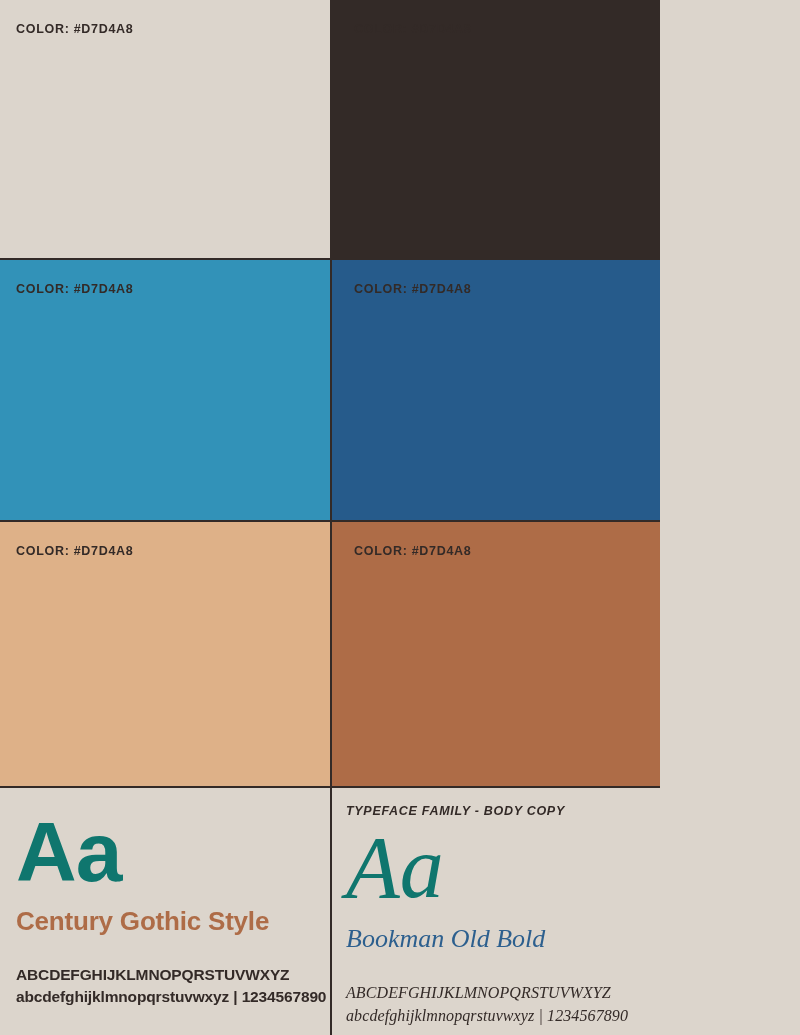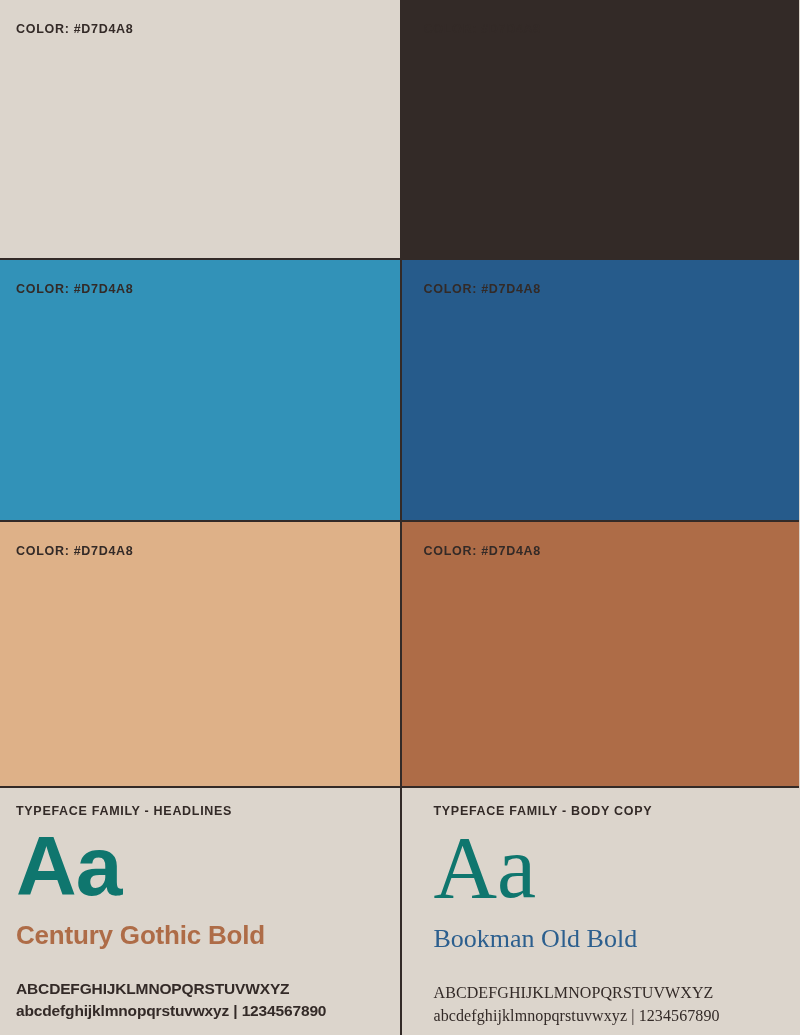--- a/index.html
+++ b/index.html
@@ -8,21 +8,21 @@
   html, body {
     width: 800px;
     height: 1035px;
     background: #DCD5CC;
     font-family: "Liberation Sans", sans-serif;
     overflow: hidden;
   }
 
   .board {
     position: relative;
-    width: 799px;
+    width: 660px;
     height: 1035px;
     background: #DCD5CC;
     display: flex;
     flex-direction: column;
   }
 
   
   .swatch-row {
     display: flex;
     width: 100%;
@@ -69,21 +69,22 @@
   }
 
   .type-col {
     width: 50%;
     padding: 16px 16px 0 16px;
     position: relative;
   }
 
   .type-col + .type-col {
     border-left: 2px solid #332A27;
-    padding-left: 32px;
+    padding-left: 14px;
+    font-style: italic;
   }
 
   .type-heading {
     font-family: "Liberation Sans", sans-serif;
     font-size: 12.5px;
     font-weight: bold;
     letter-spacing: 0.7px;
     color: #332A27;
     margin-bottom: 6px;
   }
@@ -178,23 +179,22 @@
       <span class="swatch-label" style="color: rgb(51, 42, 39);">COLOR: #D7D4A8</span>
     </div>
     <div class="swatch right" id="sw-2-1" style="background: rgb(174, 108, 71); border-color: rgb(51, 42, 39);">
       <span class="swatch-label" style="color: rgb(51, 42, 39);">COLOR: #D7D4A8</span>
     </div>
   </div>
 
   <div class="type-row" style="border-color: rgb(51, 42, 39);">
 
     <div class="type-col">
-      <div class="type-heading">TYPEFACE FAMILY - HEADLINES</div>
       <div class="type-aa aa-sans">Aa</div>
-      <div class="font-name font-name-sans" style="color: rgb(174, 108, 71);">Century Gothic Bold</div>
+      <div class="font-name font-name-sans" style="color: rgb(174, 108, 71);">Century Gothic Style</div>
       <div class="specimen specimen-sans">
         <div>ABCDEFGHIJKLMNOPQRSTUVWXYZ</div>
         <div>abcdefghijklmnopqrstuvwxyz  |  1234567890</div>
       </div>
     </div>
 
     <div class="type-col" style="border-color: rgb(51, 42, 39);">
       <div class="type-heading">TYPEFACE FAMILY - BODY COPY</div>
       <div class="type-aa aa-serif">Aa</div>
       <div class="font-name font-name-serif" style="color: rgb(44, 95, 142);">Bookman Old Bold</div>

